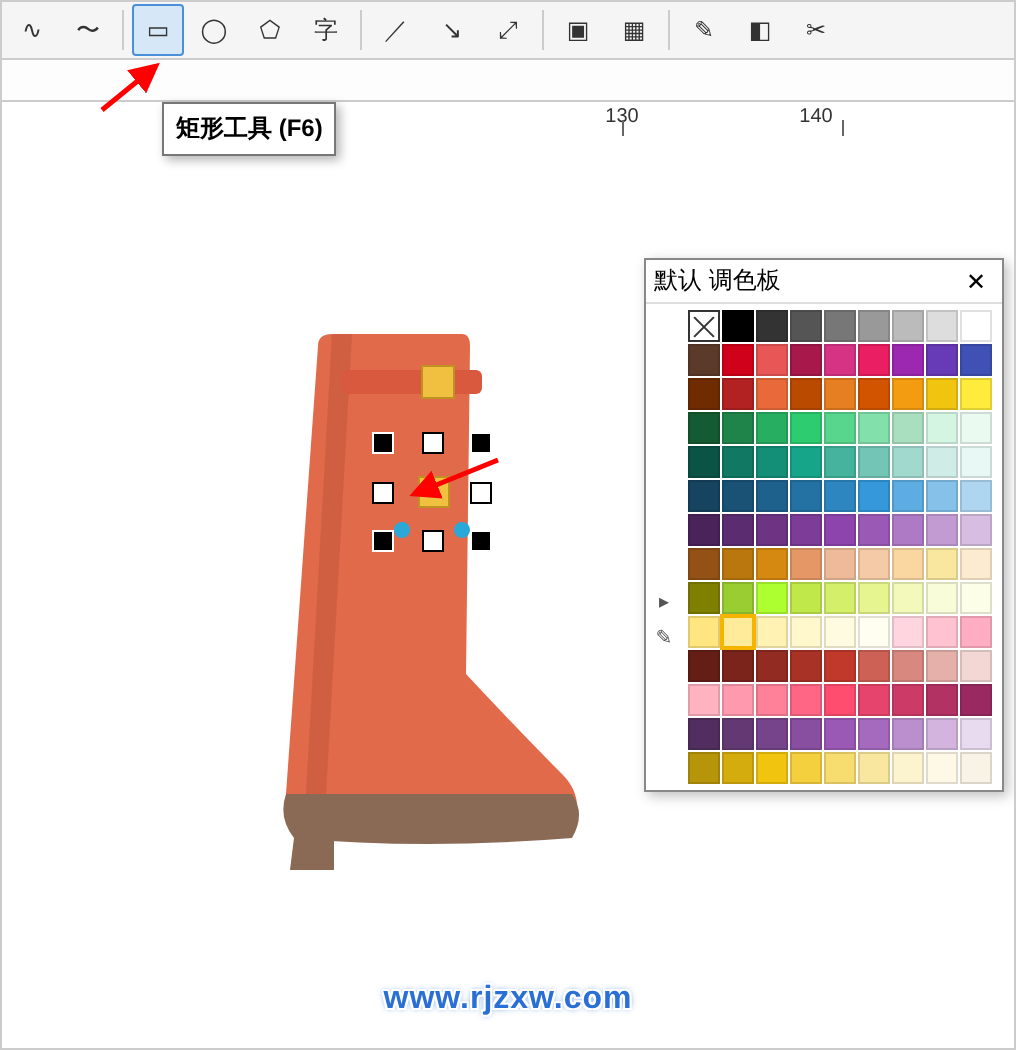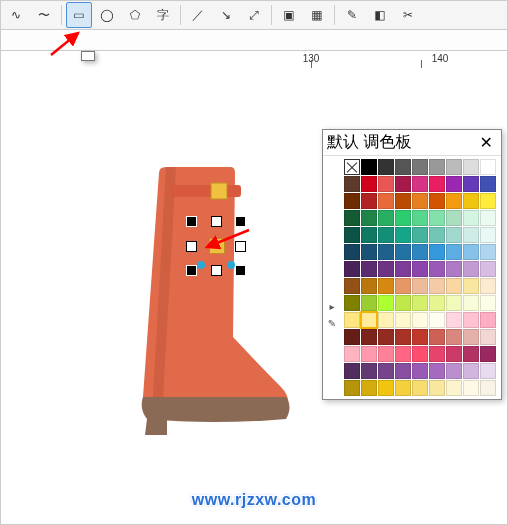--- a/index.html
+++ b/index.html
@@ -164,21 +164,21 @@
     background: #fff;
     border: 1px solid #888;
     box-shadow: 2px 2px 6px rgba(0,0,0,0.25);
     z-index: 30;
   }
   .palette-header {
     display: flex;
     align-items: center;
     justify-content: space-between;
     padding: 2px 4px;
-    font-size: 16px;
+    font-size: 12px;
     border-bottom: 1px solid #ddd;
   }
   .palette-header .close {
     cursor: pointer;
     padding: 0 4px;
   }
   .palette-body {
     display: flex;
   }
   .palette-side {
@@ -291,34 +291,35 @@
   <div class="tool-btn">
       <span>✂</span>
     </div>
 </div>
 
 <div class="option-bar"></div>
 
 <div class="ruler">
   <span class="ruler-label" style="left:310px">130</span>
   <span class="ruler-mark" style="left:310px"></span>
-  <span class="ruler-label" style="left:439px">140</span>
+  <span class="ruler-label" style="left:407px">140</span>
   <span class="ruler-mark" style="left:420px"></span>
 </div>
 
 <svg class="red-arrow1" width="40" height="26">
   <defs>
       <marker id="ah1" markerWidth="6" markerHeight="6" refX="5" refY="3" orient="auto">
         <path d="M0,0 L6,3 L0,6 Z" fill="#ff0000"></path>
       </marker>
     </defs>
   <line x1="5" y1="24" x2="32" y2="2" stroke="#ff0000" stroke-width="2.5" marker-end="url(#ah1)"></line>
 </svg>
 
 <div class="tooltip">
+  <div class="title">矩形工具 (F6)</div>
 </div>
 
 <div class="canvas">
 
   <svg class="boot" width="200" height="300">
     <path d="M55,10 L120,10 Q124,10 124,16 L122,180 Q150,210 170,230 Q182,242 175,258 L40,258 Q30,258 32,240 L48,16 Q48,10 55,10 Z" fill="#e06a4a"></path>
     <path d="M32,240 L175,240 Q182,250 175,262 Q100,268 36,262 Q28,252 32,240 Z" fill="#8a6a55"></path>
     <path d="M36,262 L56,262 L56,278 L34,278 Z" fill="#8a6a55"></path>
     <path d="M55,10 L65,10 L52,240 L42,240 Z" fill="#c95a3d" opacity="0.7"></path>
     <rect x="60" y="28" width="70" height="12" rx="3" fill="#d8593e"></rect>

